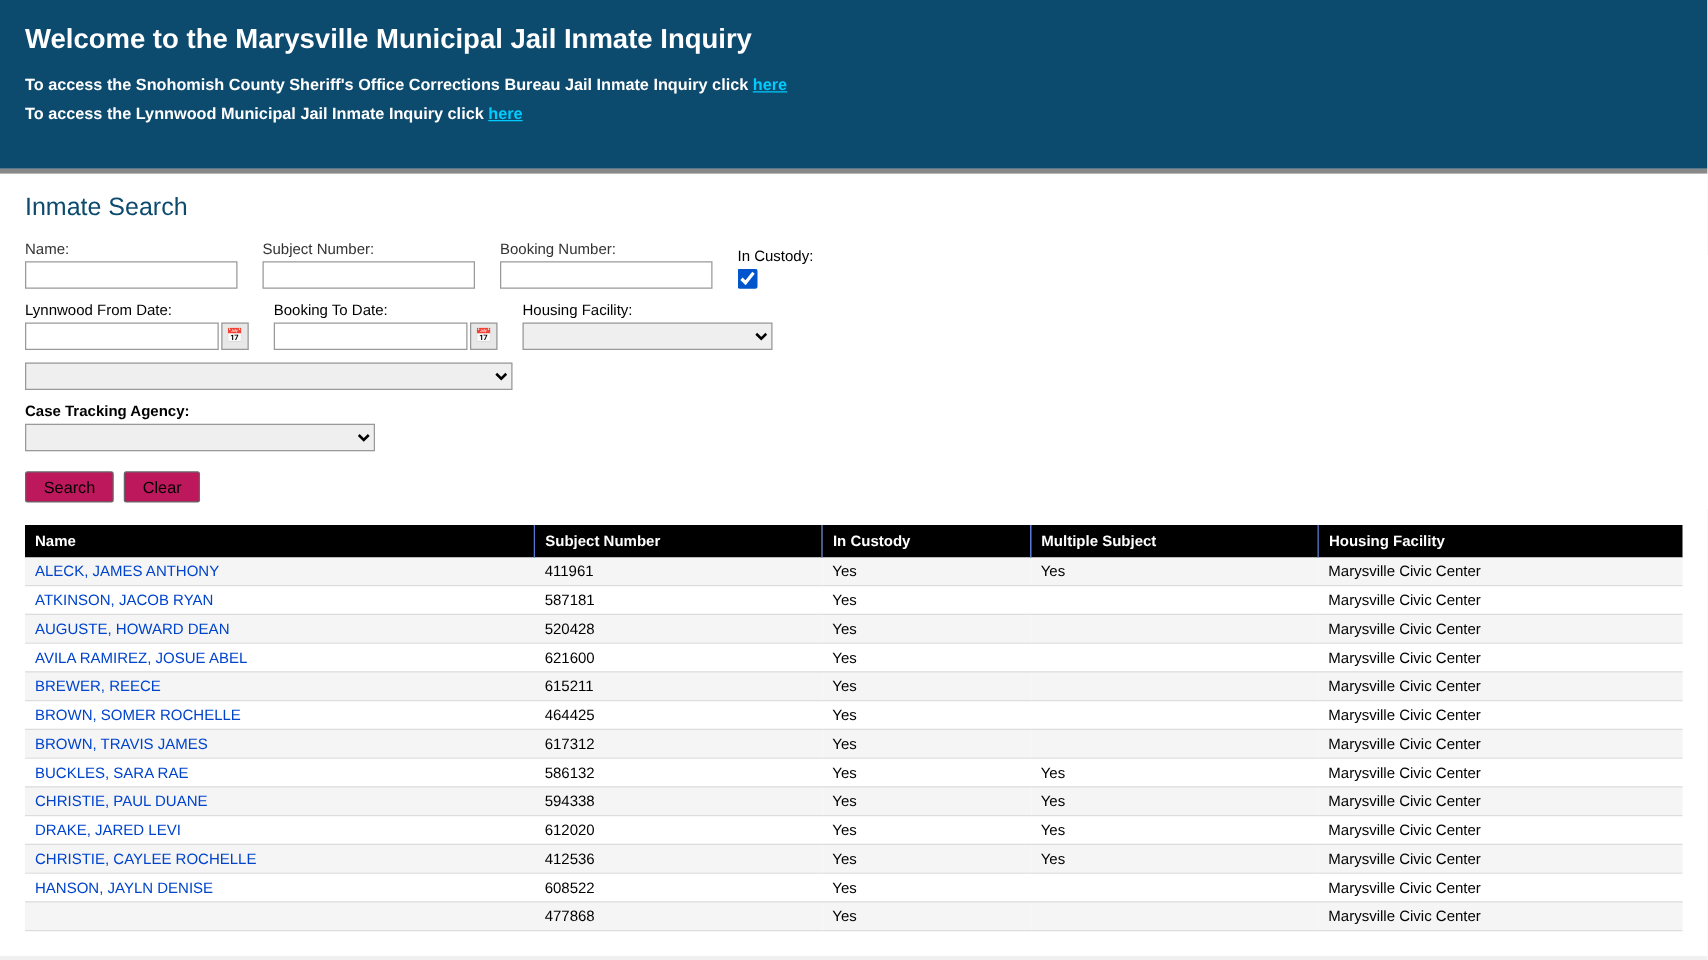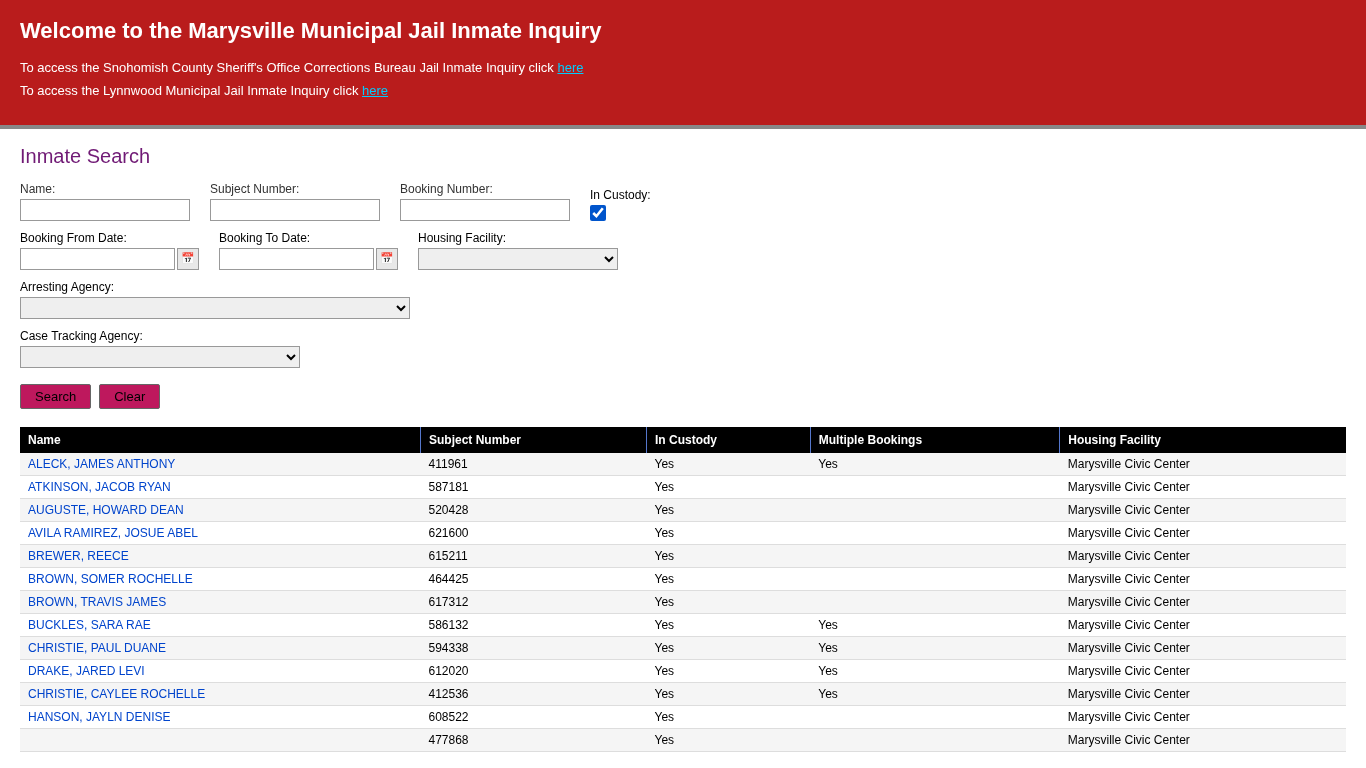--- a/index.html
+++ b/index.html
@@ -1,47 +1,47 @@
 <!DOCTYPE html>
 <html><head>
   <meta charset="utf-8">
   <style>
     * { box-sizing: border-box; margin: 0; padding: 0; }
     body { font-family: Arial, sans-serif; font-size: 13px; background: #f0f0f0; }
 
     .header-banner {
-      background: #b91c1c;
+      background: #0c4a6e;
       color: white;
-      padding: 18px 20px 22px 20px;
+      padding: 18px 20px 32px 20px;
     }
     .header-banner h1 {
       font-size: 22px;
       font-weight: bold;
       margin-bottom: 12px;
     }
     .header-banner p {
       font-size: 13px;
-      font-weight: normal;
+      font-weight: bold;
       line-height: 1.8;
     }
     .header-banner a {
       color: #00ccff;
       text-decoration: underline;
     }
 
     .main-content {
       background: white;
       margin: 0;
       padding: 16px 20px 20px 20px;
       min-height: 600px;
     }
 
     h2.section-title {
       font-size: 20px;
-      color: #701a75;
+      color: #0c4a6e;
       margin-bottom: 14px;
       font-weight: normal;
     }
 
     .form-row {
       display: flex;
       align-items: flex-end;
       gap: 20px;
       margin-bottom: 10px;
       flex-wrap: wrap;
@@ -137,21 +137,21 @@
       font-size: 12px;
       border: 1px solid #999;
     }
 
     .case-tracking-field {
       display: flex;
       flex-direction: column;
       gap: 3px;
       margin-bottom: 16px;
     }
-    .case-tracking-field label { font-size: 12px; }
+    .case-tracking-field label { font-size: 12px; font-weight: bold; }
     .case-tracking-field select {
       width: 280px;
       height: 22px;
       font-size: 12px;
       border: 1px solid #999;
     }
 
     .button-row {
       display: flex;
       gap: 8px;
@@ -238,21 +238,21 @@
       <input type="text" class="booking-input" style="">
     </div>
     <div class="in-custody-field">
       <label>In Custody:</label>
       <input type="checkbox" checked="" style="">
     </div>
   </div>
 
   <div class="form-row">
     <div class="date-field">
-      <label>Booking From Date:</label>
+      <label>Lynnwood From Date:</label>
       <div class="date-input-wrap">
         <input type="text" style="">
         <button class="cal-btn">
           <span>📅</span>
         </button>
       </div>
     </div>
     <div class="date-field">
       <label>Booking To Date:</label>
       <div class="date-input-wrap">
@@ -265,21 +265,20 @@
     <div class="housing-field">
       <label>Housing Facility:</label>
       <select>
         <option value=""></option>
         <option value="marysville">Marysville Civic Center</option>
       </select>
     </div>
   </div>
 
   <div class="arresting-field">
-    <label>Arresting Agency:</label>
     <select>
       <option value=""></option>
     </select>
   </div>
 
   <div class="case-tracking-field">
     <label>Case Tracking Agency:</label>
     <select>
       <option value=""></option>
     </select>
@@ -289,21 +288,21 @@
     <button class="btn-search">Search</button>
     <button class="btn-clear">Clear</button>
   </div>
 
   <table class="results-table">
     <thead>
       <tr>
         <th>Name</th>
         <th>Subject Number</th>
         <th>In Custody</th>
-        <th>Multiple Bookings</th>
+        <th>Multiple Subject</th>
         <th>Housing Facility</th>
       </tr>
     </thead>
     <tbody id="results-tbody">
     <tr>
           <td><a href="#">ALECK, JAMES ANTHONY</a></td>
           <td>411961</td>
           <td>Yes</td>
           <td>Yes</td>
           <td>Marysville Civic Center</td>

